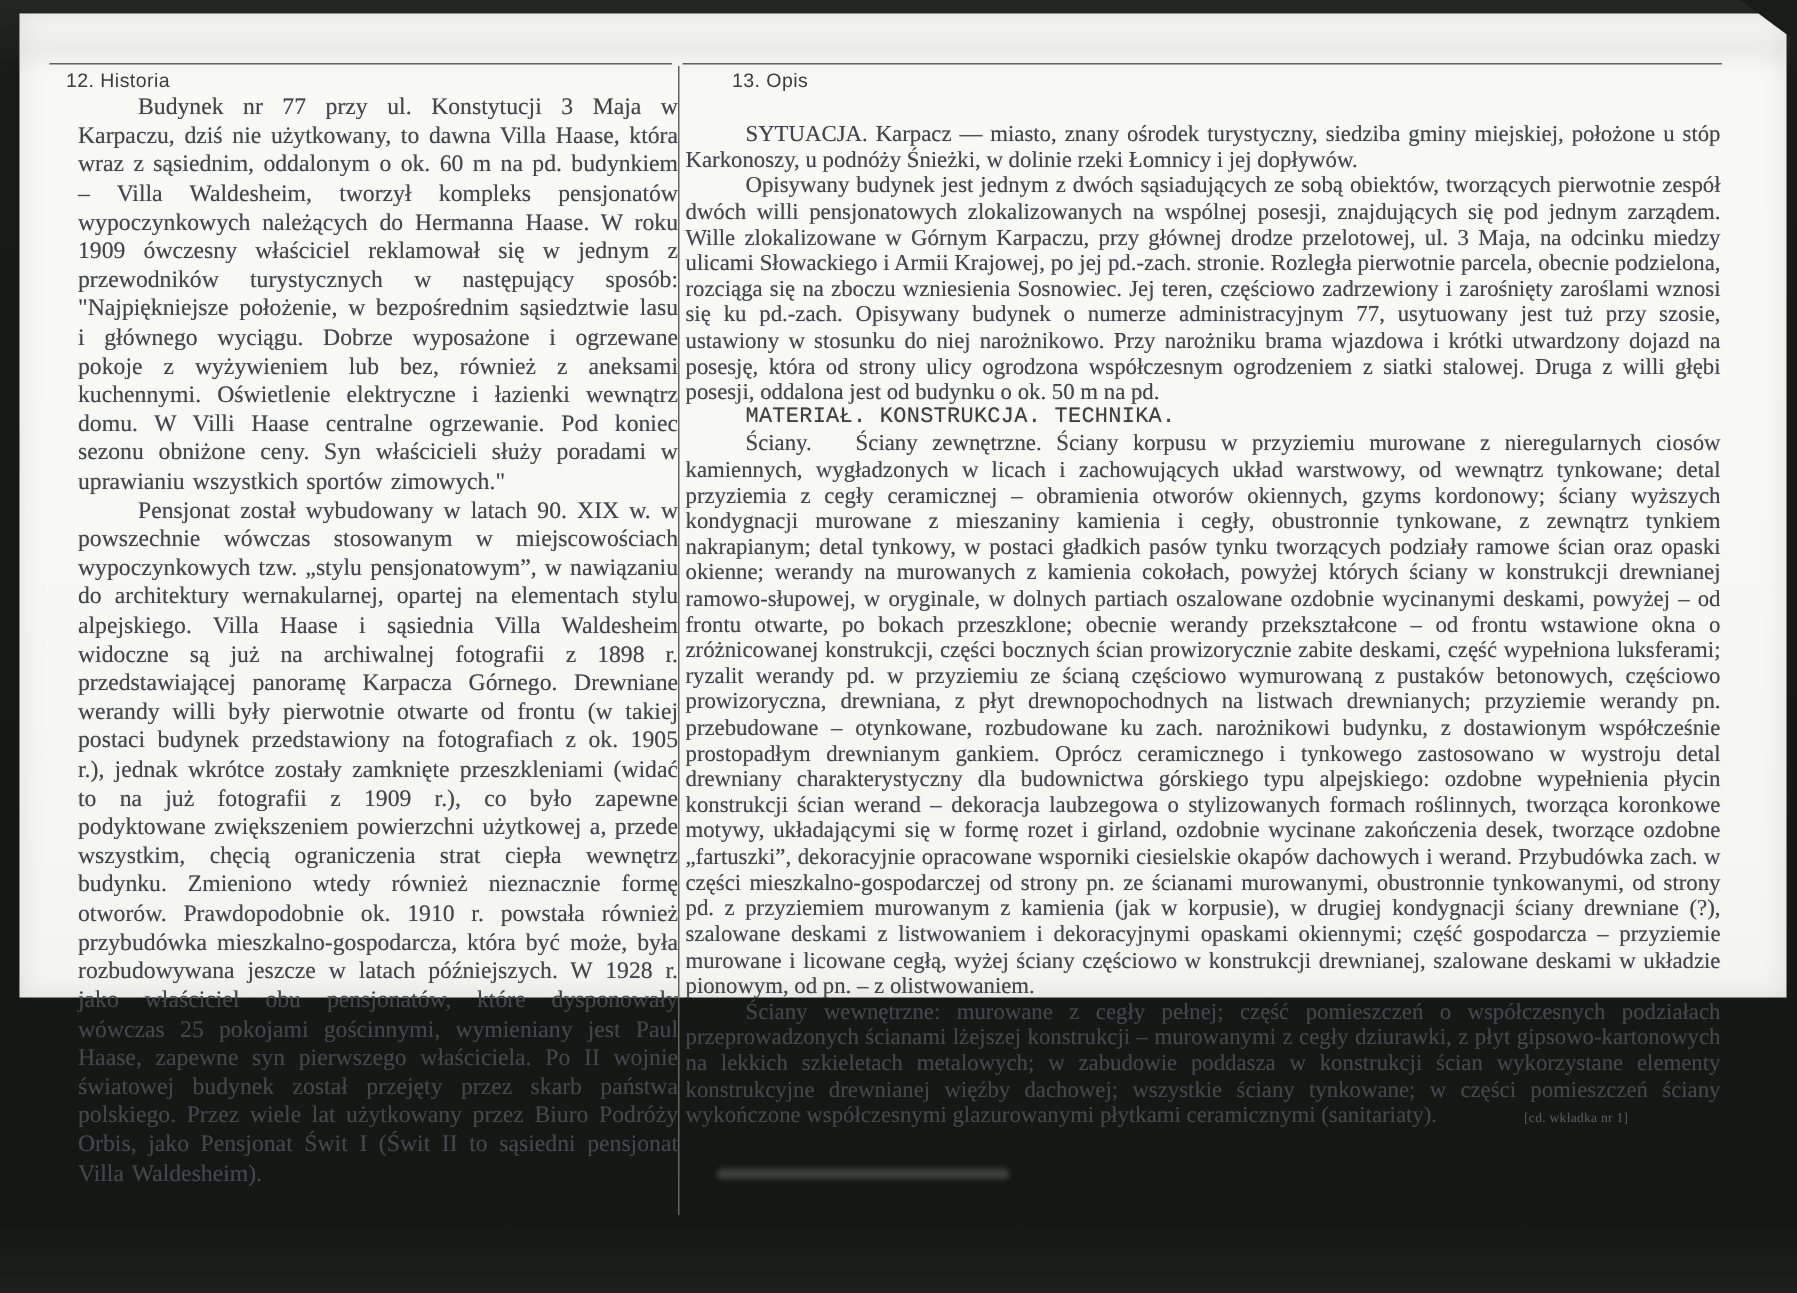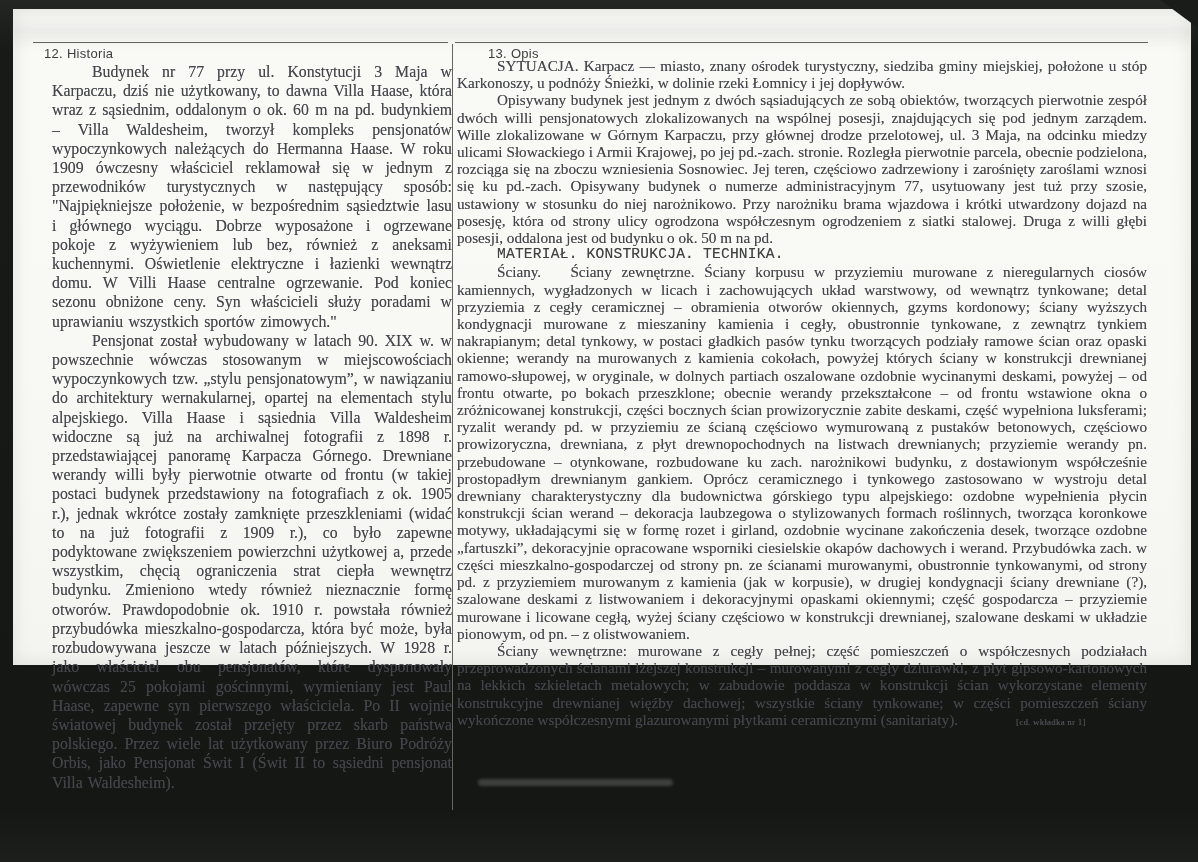--- a/index.html
+++ b/index.html
@@ -48,21 +48,21 @@
     position: absolute;
     color: #45464c;
     text-align: justify;
     text-shadow: 0 0 0.5px rgba(70,70,80,0.55);
   }
   .col-body.left {
     left: 39px; top: 53px; width: 400px;
     font-size: 15.8px; line-height: 19.2px; word-spacing: 1.5px;
   }
   .col-body.right {
-    left: 444px; top: 48px; width: 690px;
+    left: 444px; top: 72px; width: 690px;
     font-size: 15.2px; line-height: 17.2px;
   }
   .col-body p { text-indent: 40px; margin: 0; }
   .caps-lead { }
   .ital-lead { }
   .heading-line {
     font-family: Liberation Mono, monospace;
     font-size: 14.6px; color: #404240; letter-spacing: 0.2px;
   }
   .footnote {

